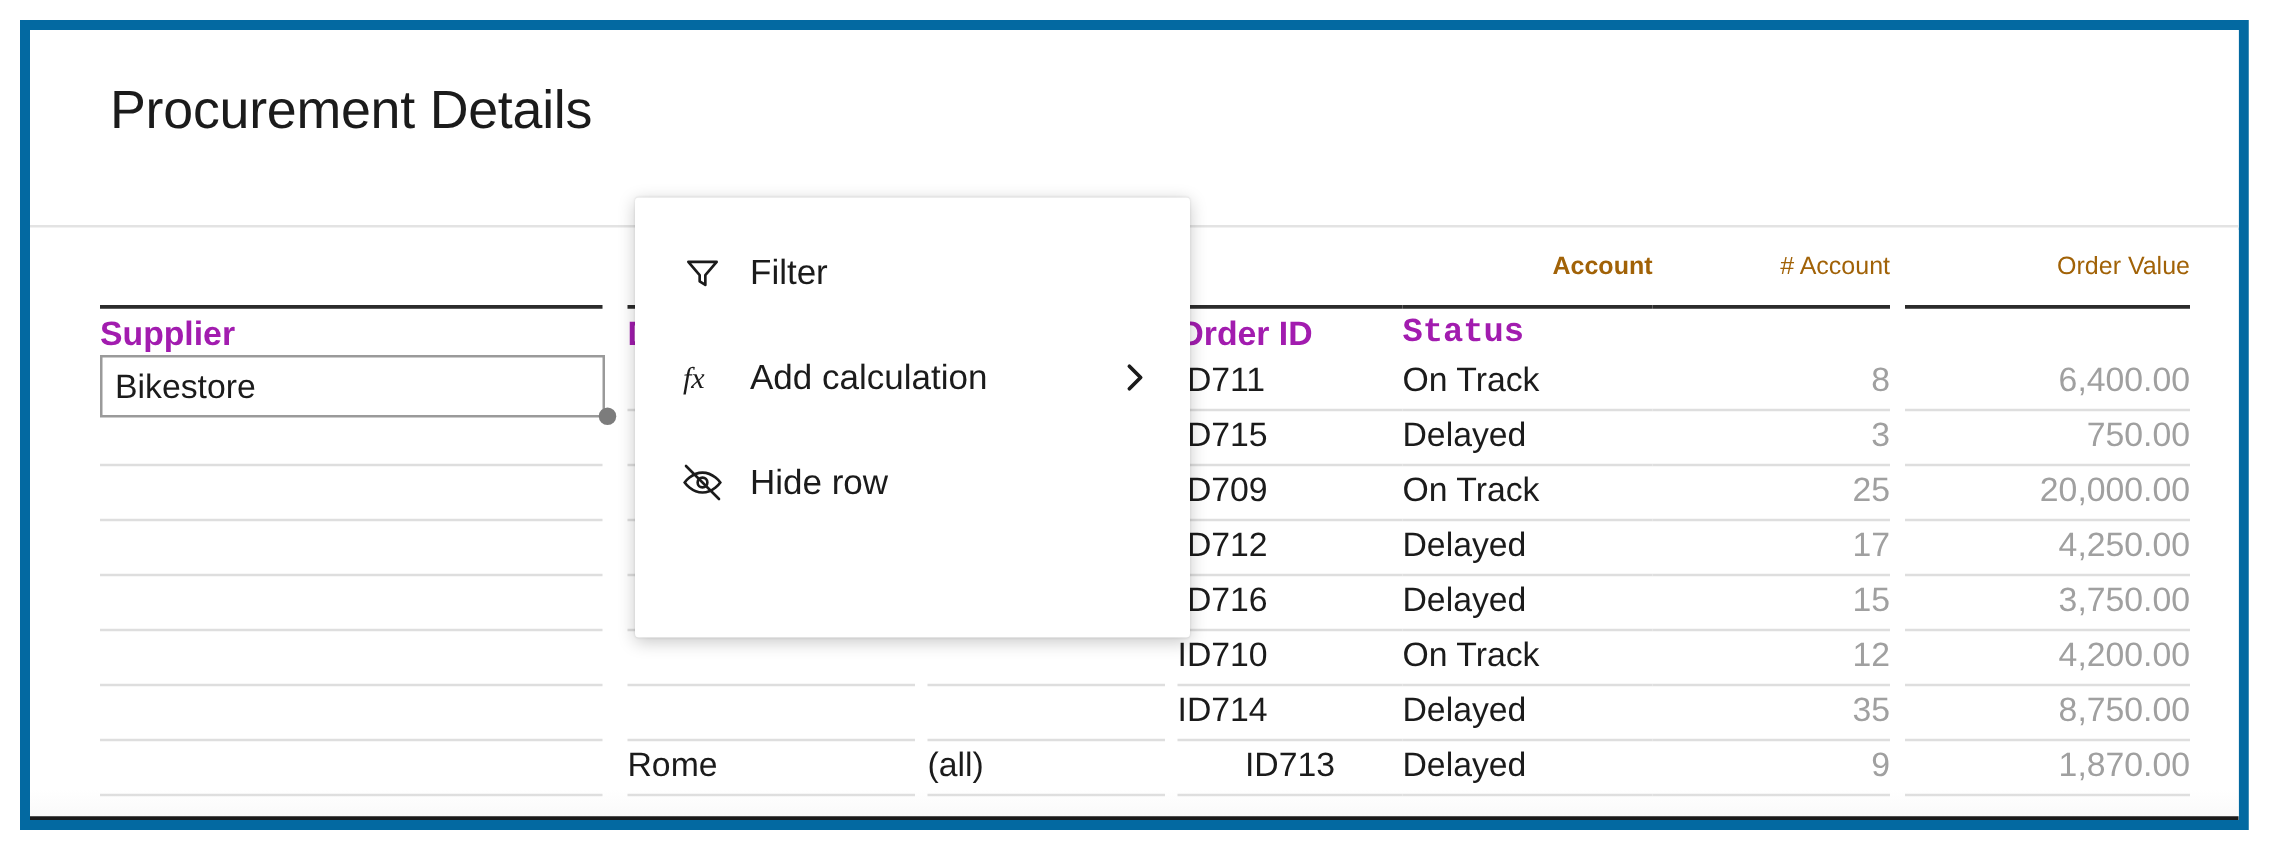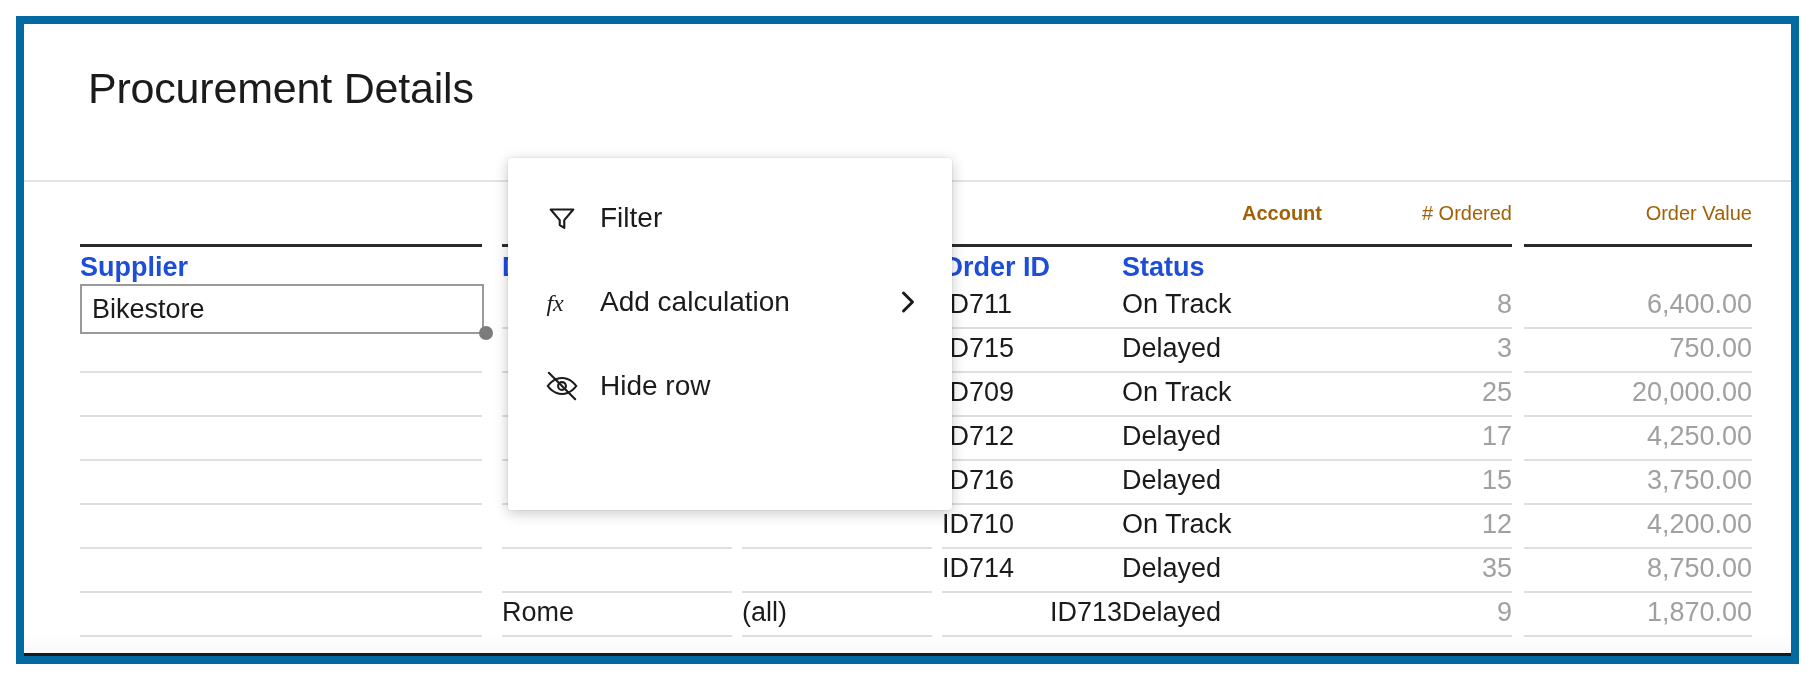--- a/index.html
+++ b/index.html
@@ -71,21 +71,21 @@
     height: 3px;
     background: #2b2b2b;
   }
 
   
   .col-head {
     position: absolute;
     top: 68px;
     font-size: 27px;
     font-weight: 700;
-    color: #1d4ed8;
+    color: #a21caf;
     white-space: nowrap;
   }
 
   
   .cell {
     position: absolute;
     font-size: 27px;
     font-weight: 400;
     color: #1b1b1b;
     white-space: nowrap;
@@ -184,32 +184,32 @@
 
 <div id="app">
 
   <div class="titlebar">
     <div class="page-title">Procurement Details</div>
   </div>
 
   <div class="table-area">
     <div class="grid" id="grid">
         <div class="group-head" style="left: 1098px; width: 200px; text-align: right;">Account</div>
-        <div class="group-head light" style="left: 1298px; width: 190px; text-align: right;"># Ordered</div>
+        <div class="group-head light" style="left: 1298px; width: 190px; text-align: right;"># Account</div>
         <div class="group-head light" style="left: 1500px; width: 228px; text-align: right;">Order Value</div>
         <div class="head-rule" style="left: 56px; width: 402px;"></div>
         <div class="col-head" style="left: 56px; width: 402px;">Supplier</div>
         <div class="head-rule" style="left: 478px; width: 230px;"></div>
         <div class="col-head" style="left: 478px; width: 230px;">Destination</div>
         <div class="head-rule" style="left: 718px; width: 190px;"></div>
         <div class="col-head" style="left: 718px; width: 190px;">Product</div>
         <div class="head-rule" style="left: 918px; width: 180px;"></div>
         <div class="col-head" style="left: 918px; width: 180px;">Order ID</div>
         <div class="head-rule" style="left: 1098px; width: 200px;"></div>
-        <div class="col-head" style="left: 1098px; width: 200px;">Status</div>
+        <div class="col-head" style="left: 1098px; width: 200px; font-family: Liberation Mono, monospace;">Status</div>
         <div class="head-rule" style="left: 1298px; width: 190px;"></div>
         <div class="head-rule" style="left: 1500px; width: 228px;"></div>
         <div class="cell" style="left: 56px; width: 402px; top: 105px; text-align: left;">Bikestore</div>
         <div class="row-rule" style="left: 56px; width: 402px; top: 143px;"></div>
         <div class="row-rule" style="left: 478px; width: 230px; top: 143px;"></div>
         <div class="row-rule" style="left: 718px; width: 190px; top: 143px;"></div>
         <div class="cell" style="left: 918px; width: 180px; top: 105px; text-align: left;">ID711</div>
         <div class="row-rule" style="left: 918px; width: 180px; top: 143px;"></div>
         <div class="cell" style="left: 1098px; width: 200px; top: 105px; text-align: left;">On Track</div>
         <div class="row-rule" style="left: 1098px; width: 200px; top: 143px;"></div>
@@ -281,21 +281,21 @@
         <div class="row-rule" style="left: 1098px; width: 200px; top: 407px;"></div>
         <div class="cell num right" style="left: 1298px; width: 190px; top: 369px; text-align: right;">35</div>
         <div class="row-rule" style="left: 1298px; width: 190px; top: 407px;"></div>
         <div class="cell num right" style="left: 1500px; width: 228px; top: 369px; text-align: right;">8,750.00</div>
         <div class="row-rule" style="left: 1500px; width: 228px; top: 407px;"></div>
         <div class="row-rule" style="left: 56px; width: 402px; top: 451px;"></div>
         <div class="cell" style="left: 478px; width: 230px; top: 413px; text-align: left;">Rome</div>
         <div class="row-rule" style="left: 478px; width: 230px; top: 451px;"></div>
         <div class="cell" style="left: 718px; width: 190px; top: 413px; text-align: left;">(all)</div>
         <div class="row-rule" style="left: 718px; width: 190px; top: 451px;"></div>
-        <div class="cell" style="left: 918px; width: 180px; top: 413px; text-align: right;">ID713</div>
+        <div class="cell" style="left: 918px; width: 180px; top: 413px; text-align: center;">ID713</div>
         <div class="row-rule" style="left: 918px; width: 180px; top: 451px;"></div>
         <div class="cell" style="left: 1098px; width: 200px; top: 413px; text-align: left;">Delayed</div>
         <div class="row-rule" style="left: 1098px; width: 200px; top: 451px;"></div>
         <div class="cell num right" style="left: 1298px; width: 190px; top: 413px; text-align: right;">9</div>
         <div class="row-rule" style="left: 1298px; width: 190px; top: 451px;"></div>
         <div class="cell num right" style="left: 1500px; width: 228px; top: 413px; text-align: right;">1,870.00</div>
         <div class="row-rule" style="left: 1500px; width: 228px; top: 451px;"></div>
       </div>
 
     <div class="sel-cell">

